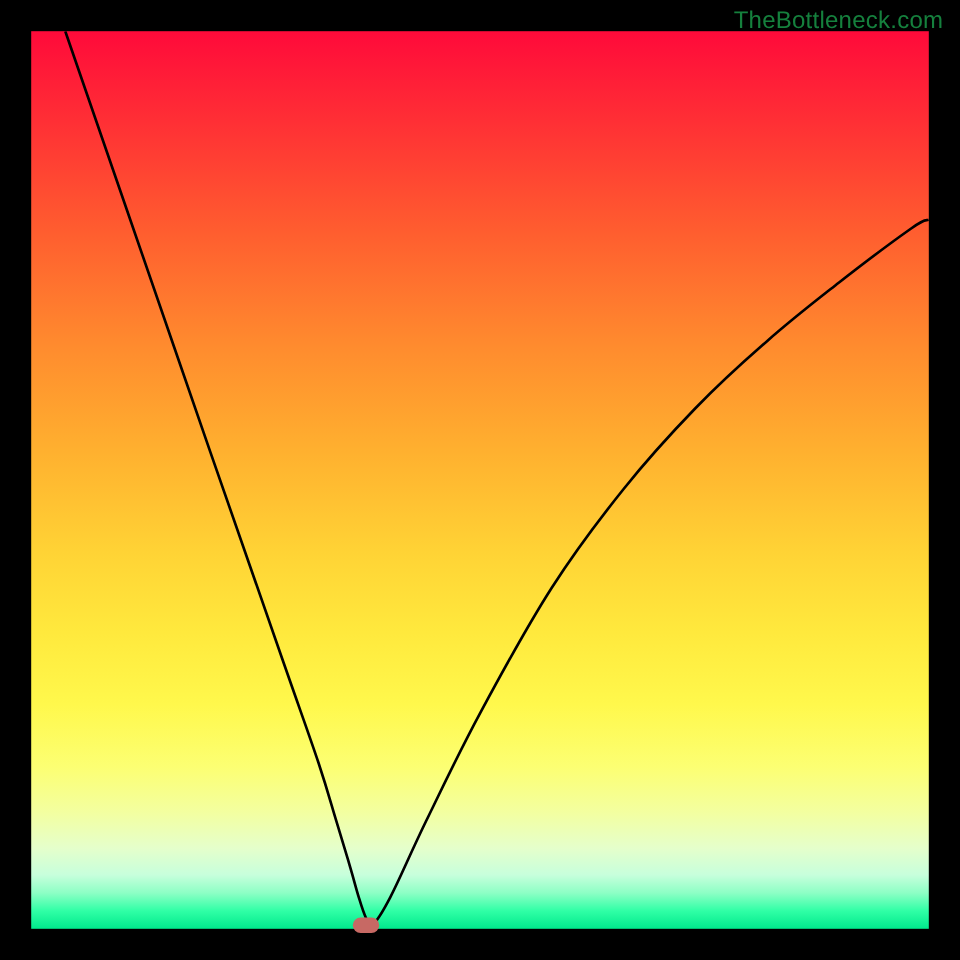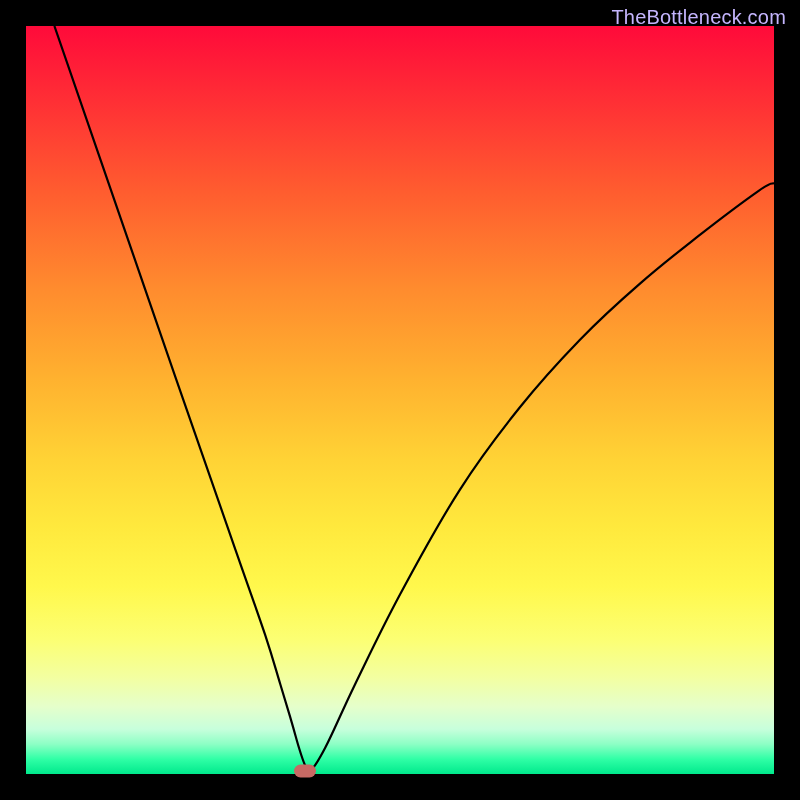--- a/index.html
+++ b/index.html
@@ -54,21 +54,21 @@
     width: 22px;
     height: 13px;
     border-radius: 7px;
     background: #c76964;
     transform: translate(-50%, -50%);
   }
   .watermark {
     position: absolute;
     top: 6px;
     right: 14px;
-    color: #c4b5fd;
+    color: #15803d;
     font-size: 20px;
     letter-spacing: 0.2px;
     font-weight: 500;
   }
 </style>
 </head>
 <body>
 
 <div class="frame">
   <div class="gradient-bg"></div>

